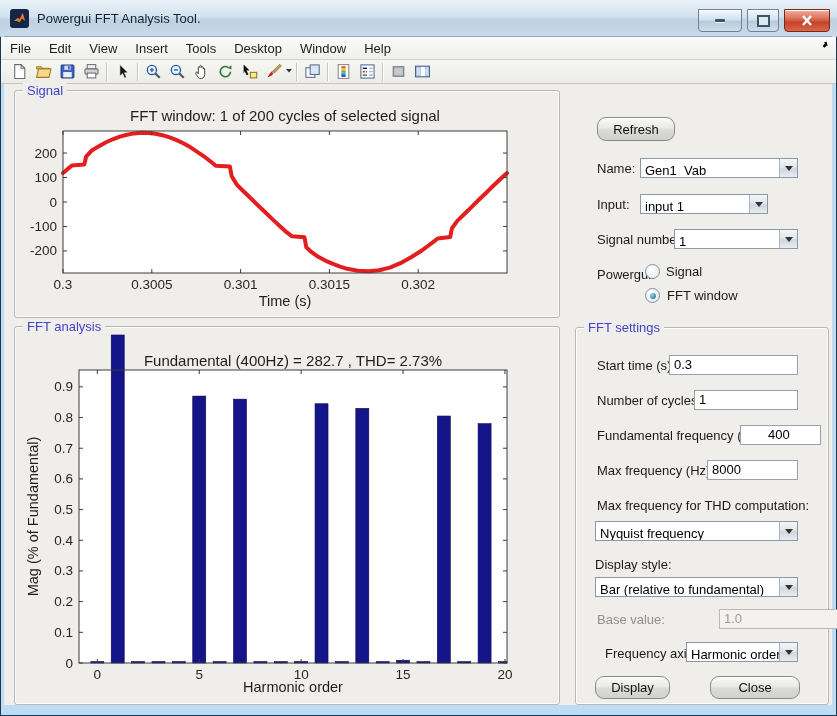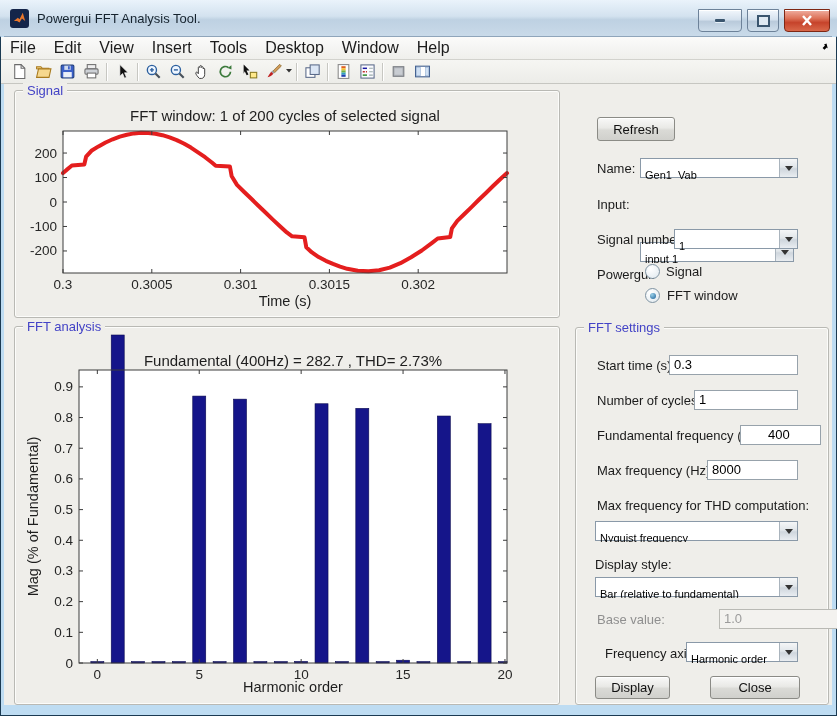--- a/index.html
+++ b/index.html
@@ -17,21 +17,21 @@
   .winbtn{height:21px;border-radius:0 0 4px 4px;border:1px solid #5c7购块;
     border:1px solid #6d8299;display:flex;align-items:center;justify-content:center;
     background:linear-gradient(#f2f7fc,#d6e2ee 45%,#b9cadb 55%,#cfdeeb);box-shadow:inset 0 1px 0 #fff;}
   .winbtn.min{width:42px}.winbtn.max{width:30px}
   .winbtn.close{width:44px;background:linear-gradient(#f0b0a2,#dd7258 40%,#c6432b 60%,#d9684a);border-color:#7e2714;}
   .glyph-min{width:10px;height:3px;background:#3a556e;border-radius:1px;box-shadow:0 1px 0 #e8f1f8;}
   .glyph-max{width:9px;height:8px;border:2px solid #3a556e;background:#dfe9f2;}
   
   #menubar{position:absolute;left:1px;top:37px;width:835px;height:22px;
     background:linear-gradient(#fbfbfa,#efefec);border-bottom:1px solid #d2d2cd;
-    display:flex;align-items:center;font-size:16px;color:#1c1c1c;}
+    display:flex;align-items:center;font-size:13px;color:#1c1c1c;}
   .menu-item{padding:2px 9px;cursor:default;}
   #dock-arrow{position:absolute;right:8px;top:3px;}
   
   #toolbar{position:absolute;left:1px;top:60px;width:835px;height:24px;
     background:linear-gradient(#f6f6f3,#ececе8);
     background:linear-gradient(#f6f6f3,#ecece8);border-bottom:1px solid #c6c6c1;
     display:flex;align-items:center;padding-left:6px;box-sizing:border-box;}
   .tb-icon{width:24px;height:22px;display:flex;align-items:center;justify-content:center;}
   .tb-sep{width:1px;height:18px;background:#c7c7c2;box-shadow:1px 0 0 #fff;margin:0 3px;}
   
@@ -40,27 +40,27 @@
   .gb-legend{position:absolute;top:-8px;left:8px;background:#efeeea;padding:0 4px;
     font-size:13px;color:#4343c6;}
   
   .lbl{position:absolute;font-size:13px;color:#1b1b1b;white-space:nowrap;}
   .lbl.gray{color:#8f8f8f;}
   .tinput{position:absolute;height:18px;background:#fff;border:1px solid #97a2ab;
     font-size:13px;font-family:"Liberation Sans",sans-serif;padding:0 4px;line-height:18px;}
   .tinput.disabled{background:#f3f2ef;color:#9b9b9b;border-color:#b9b9b4;}
   .combo{position:absolute;height:20px;background:#fff;border:1px solid #8a99a8;
     display:flex;align-items:stretch;box-sizing:border-box;}
-  .combo .val{flex:1;font-size:11px;padding:10px 4px;white-space:nowrap;overflow:hidden;}
+  .combo .val{flex:1;font-size:13px;padding:4px 4px;white-space:nowrap;overflow:hidden;}
   .combo .cbtn{width:17px;border-left:1px solid #aab4bd;display:flex;align-items:center;
     justify-content:center;background:linear-gradient(#f5f6f7,#e1e6ea 45%,#cfd6dd 55%,#e9edf1);}
   .tri{width:0;height:0;border:4px solid transparent;border-top:5px solid #333;margin-top:4px;}
   .btn7{position:absolute;display:flex;align-items:center;justify-content:center;
     font-size:13px;color:#111;background:linear-gradient(#f9f9f8,#e9e9e6 45%,#dadad6 55%,#d0d0cc);
-    border:1px solid #8b8b86;border-radius:3px;box-shadow:inset 0 1px 0 #fff;}
+    border:1px solid #8b8b86;border-radius:9px;box-shadow:inset 0 1px 0 #fff;}
   .radio-row{position:absolute;display:flex;align-items:center;gap:6px;}
   .radio{width:13px;height:13px;border-radius:50%;border:1px solid #7f93a2;
     background:radial-gradient(circle at 35% 30%,#fff,#dfe8ee);display:flex;
     align-items:center;justify-content:center;}
   .radio .dot{width:6px;height:6px;border-radius:50%;background:radial-gradient(circle at 35% 30%,#9ad0e8,#1b5f98);display:none;}
   .radio.sel .dot{display:block;}
   .radio-row .rlabel{font-size:13px;color:#1b1b1b;}
   
   .frame{position:absolute;background:#bedcf2;}
   #frame-l{left:1px;top:36px;width:3px;height:669px;}
@@ -356,21 +356,21 @@
 
   <div class="lbl" style="left:597px;top:161px;">Name:</div>
   <div class="combo" style="left:640px;top:158px;width:158px;">
     <span class="val">Gen1_Vab</span>
     <span class="cbtn">
         <span class="tri"></span>
       </span>
   </div>
 
   <div class="lbl" style="left:597px;top:197px;">Input:</div>
-  <div class="combo" style="left:640px;top:194px;width:154px;margin-top:48px;">
+  <div class="combo" style="left:640px;top:194px;width:128px;">
     <span class="val">input 1</span>
     <span class="cbtn">
         <span class="tri"></span>
       </span>
   </div>
 
   <div class="lbl" style="left:597px;top:232px;">Signal number:</div>
   <div class="combo" style="left:674px;top:229px;width:124px;">
     <span class="val">1</span>
     <span class="cbtn">

